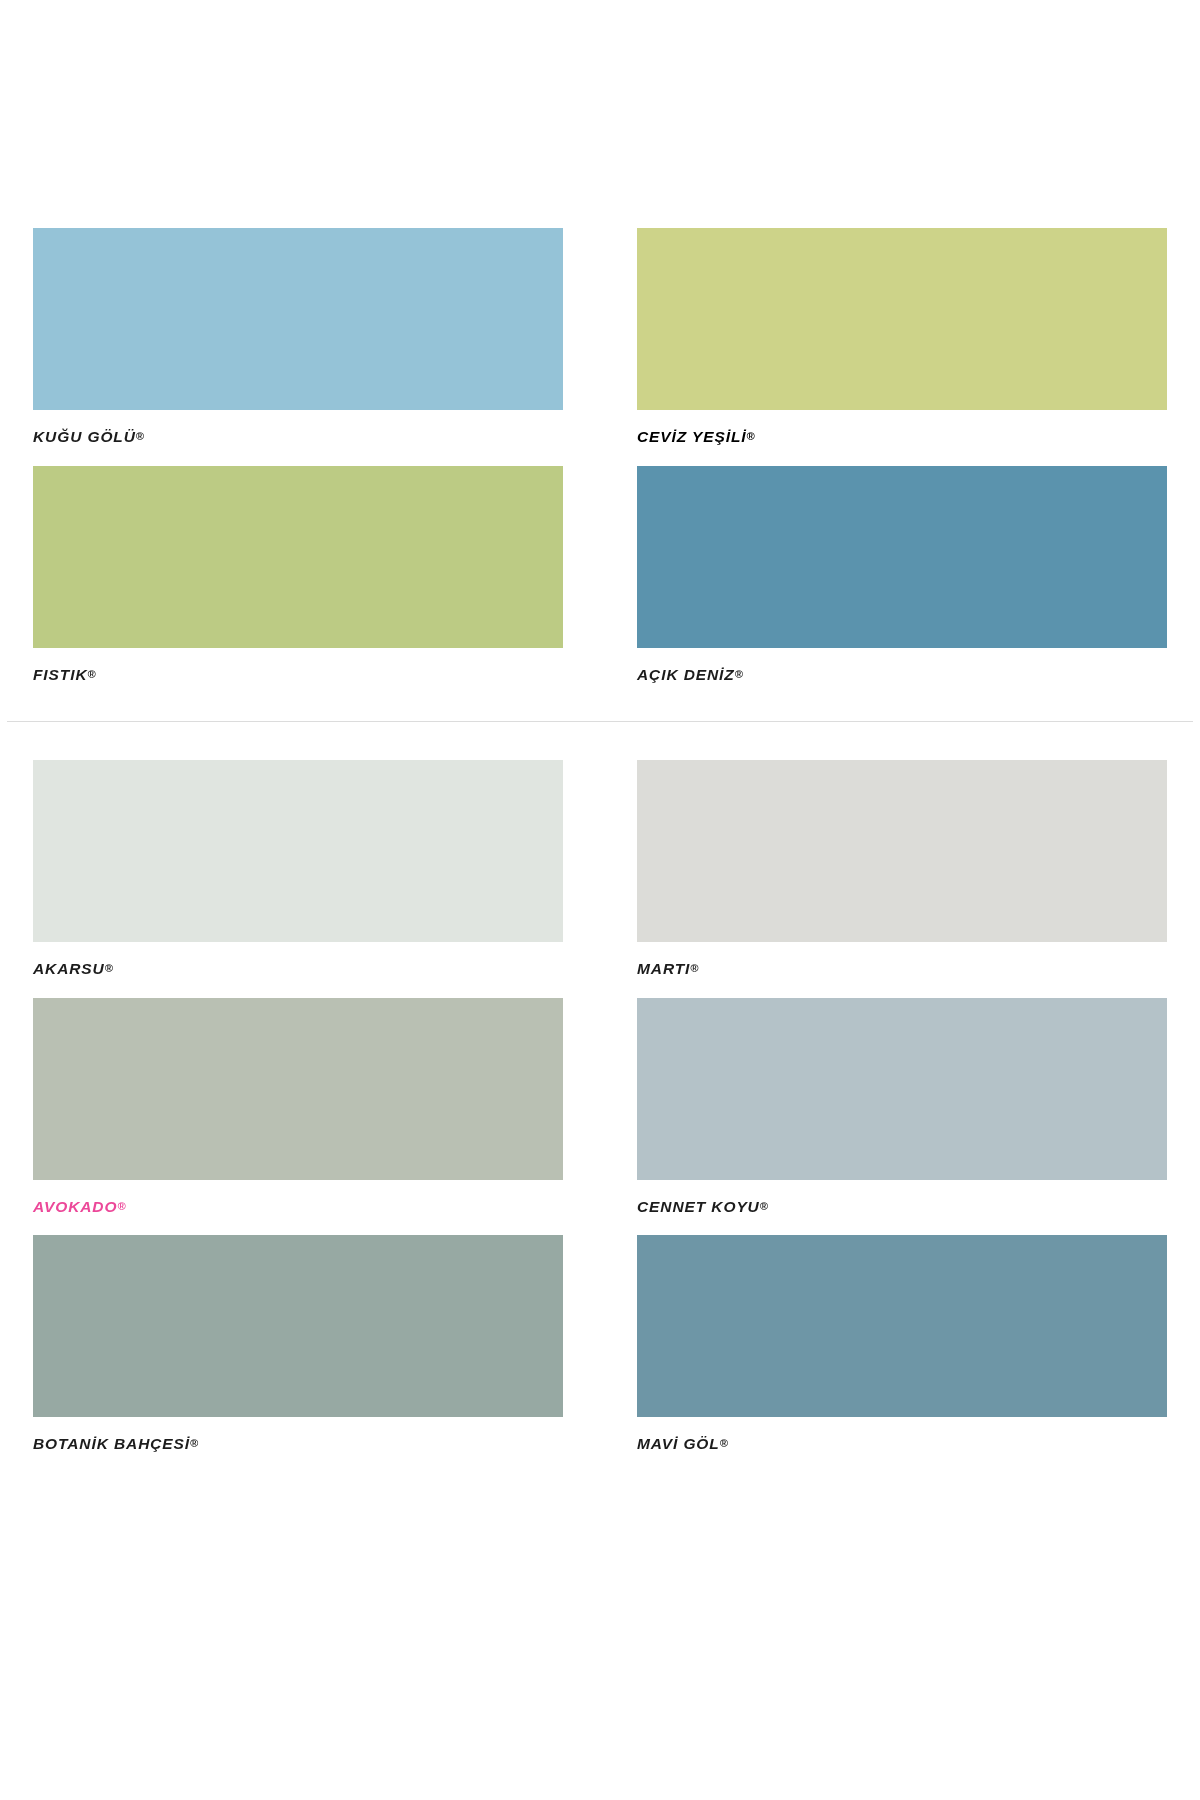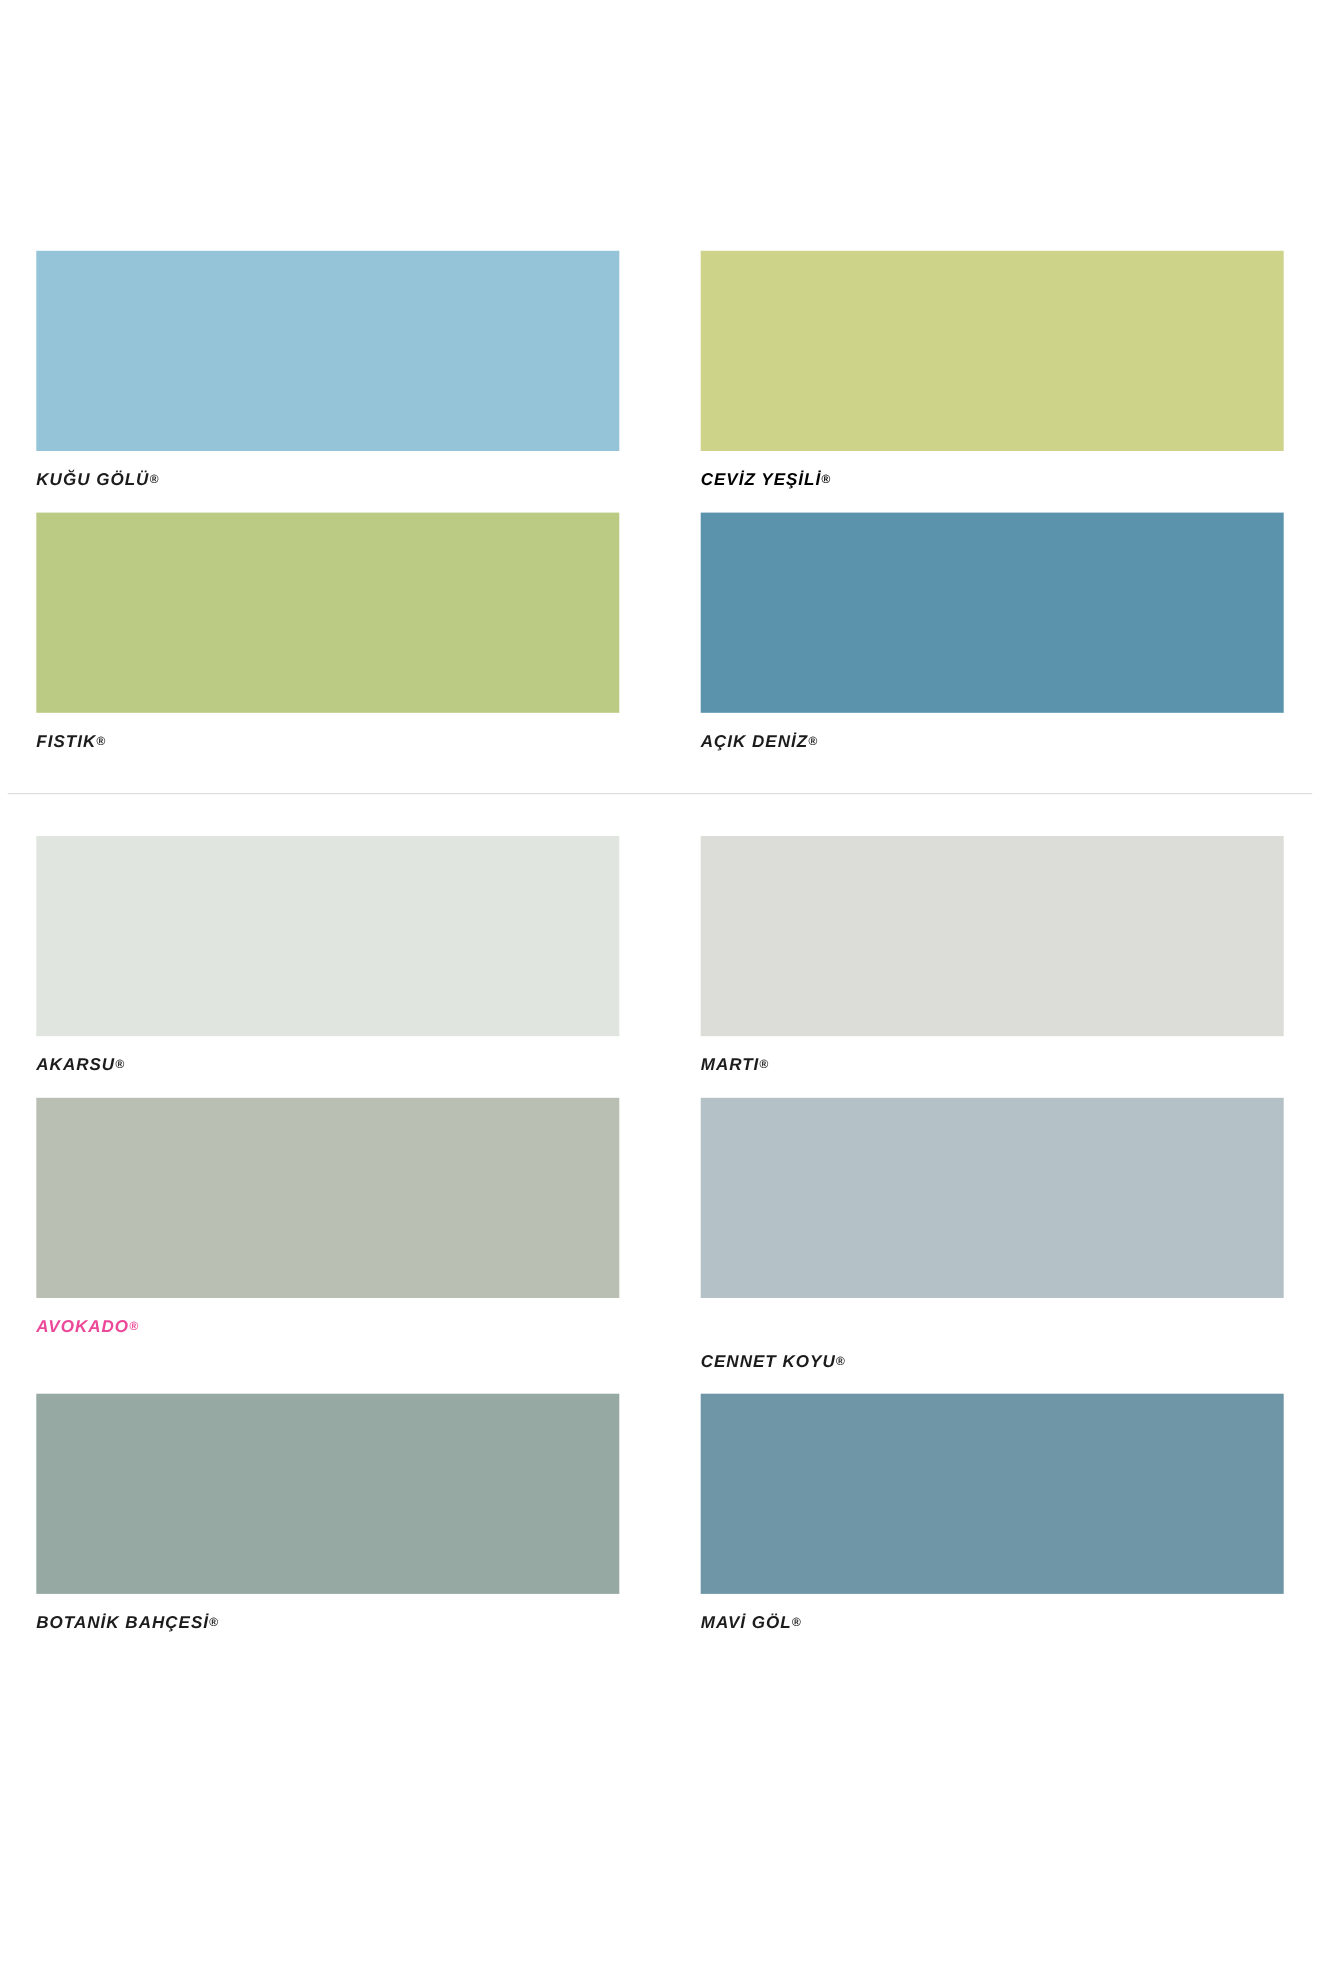--- a/index.html
+++ b/index.html
@@ -161,21 +161,21 @@
 
       <div class="swatch-row">
         <div class="swatch-cell">
           <div class="swatch-chip" style="background-color: rgb(185, 192, 179);"></div>
           <div class="swatch-label" style="color: #ec4899;">
             <span>AVOKADO</span><span class="reg">®</span>
           </div>
         </div>
         <div class="swatch-cell">
           <div class="swatch-chip" style="background-color: rgb(180, 194, 200);"></div>
-          <div class="swatch-label" style="color: rgb(28, 28, 28); margin-top: 32px;">
+          <div class="swatch-label" style="color: rgb(28, 28, 28);">
             <span>CENNET KOYU</span><span class="reg">®</span>
           </div>
         </div>
       </div>
 
       <div class="swatch-row">
         <div class="swatch-cell">
           <div class="swatch-chip" style="background-color: rgb(151, 169, 163);"></div>
           <div class="swatch-label" style="color: rgb(28, 28, 28);">
             <span>BOTANİK BAHÇESİ</span><span class="reg">®</span>

